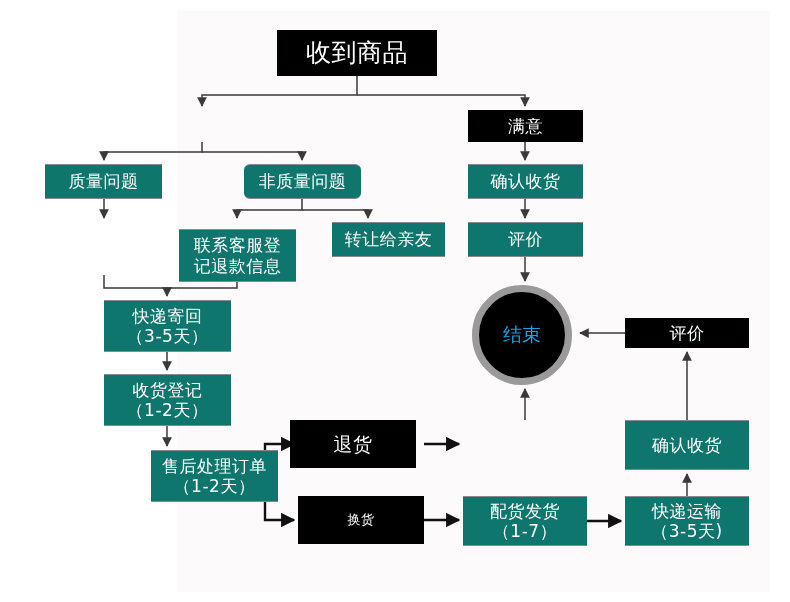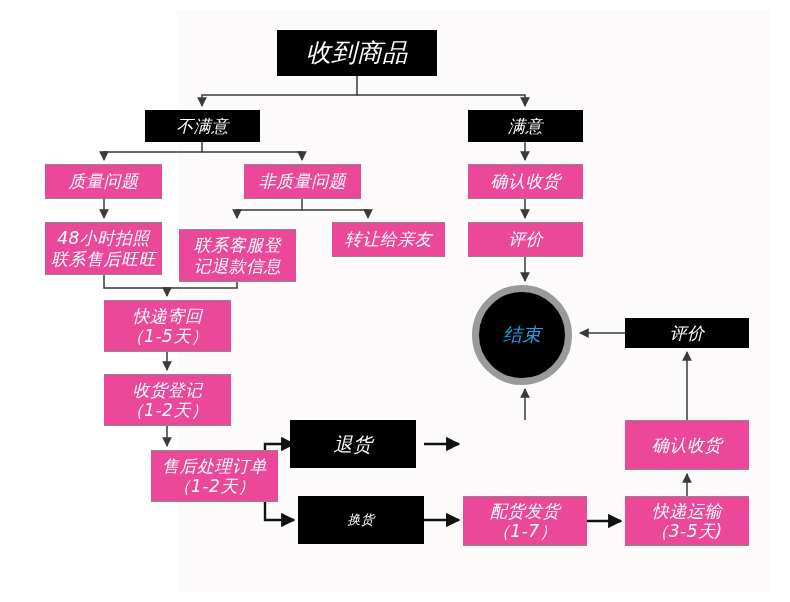--- a/index.html
+++ b/index.html
@@ -1,25 +1,25 @@
 <!DOCTYPE html>
 <html><head>
 <meta charset="utf-8">
 <style>
   html,body{margin:0;padding:0;background:#ffffff;}
   body{width:790px;height:602px;overflow:hidden;
        font-family:"DejaVu Sans","Liberation Sans",sans-serif;}
-  #stage{position:relative;width:790px;height:433px;background:#ffffff;font-style:italic;}
+  #stage{position:relative;width:790px;height:433px;background:#ffffff;}
   #panel{position:absolute;left:177px;top:10px;width:593px;height:582px;background:#fdfafc;}
   svg.edges{position:absolute;left:0;top:0;width:790px;height:602px;}
   .node{position:absolute;box-sizing:border-box;display:flex;align-items:center;
         justify-content:center;text-align:center;color:#ffffff;line-height:1.18;
         letter-spacing:0.5px;}
   .node.dark{background:#000000;}
-  .node.gray{background:#ec4899;border-top:1px solid #8a8a8a;border-bottom:1px solid #8a8a8a;}
+  .node.gray{background:#0f766e;border-top:1px solid #8a8a8a;border-bottom:1px solid #8a8a8a;}
   .node .lbl{display:block;white-space:pre-line;}
   .circle{position:absolute;border-radius:50%;background:#000000;
           border:7px solid #9a9a9a;box-sizing:border-box;display:flex;
           align-items:center;justify-content:center;color:#0ea5e9;}
 </style>
 </head>
 <body>
 
 <div id="stage">
 
@@ -76,61 +76,54 @@
       <path d="M424,520 L459,520" marker-end="url(#ahb)"></path>
 
       <path d="M587,521 L621,521" marker-end="url(#ahb)"></path>
     </g>
   </svg>
 
   <div class="node dark" style="left:277px;top:30px;width:160px;height:46px;font-size:25px;">
     <span class="lbl">收到商品</span>
   </div>
 
-  <div class="node dark" style="left:145px;top:110px;width:115px;height:32px;font-size:17px;">
-    <span class="lbl">不满意</span>
-  </div>
 
   <div class="node dark" style="left:468px;top:110px;width:115px;height:32px;font-size:17px;">
     <span class="lbl">满意</span>
   </div>
 
   <div class="node gray" style="left:45px;top:164px;width:117px;height:35px;font-size:17px;">
     <span class="lbl">质量问题</span>
   </div>
 
-  <div class="node gray" style="left:244px;top:164px;width:117px;height:35px;font-size:17px;">
+  <div class="node gray" style="left:244px;top:164px;width:117px;height:35px;font-size:17px;border-radius:6px;">
     <span class="lbl">非质量问题</span>
   </div>
 
-  <div class="node gray" style="left:45px;top:222px;width:117px;height:53px;font-size:17px;">
-    <span class="lbl">48小时拍照
-联系售后旺旺</span>
-  </div>
 
   <div class="node gray" style="left:179px;top:229px;width:117px;height:53px;font-size:17px;">
     <span class="lbl">联系客服登
 记退款信息</span>
   </div>
 
   <div class="node gray" style="left:312px;top:222px;width:113px;height:35px;font-size:17px;margin-left:20px;">
     <span class="lbl">转让给亲友</span>
   </div>
 
   <div class="node gray" style="left:468px;top:164px;width:115px;height:35px;font-size:17px;">
     <span class="lbl">确认收货</span>
   </div>
 
   <div class="node gray" style="left:468px;top:222px;width:115px;height:35px;font-size:17px;">
     <span class="lbl">评价</span>
   </div>
 
   <div class="node gray" style="left:104px;top:300px;width:127px;height:52px;font-size:17px;">
     <span class="lbl">快递寄回
-（1-5天）</span>
+（3-5天）</span>
   </div>
 
   <div class="node gray" style="left:104px;top:374px;width:127px;height:52px;font-size:17px;">
     <span class="lbl">收货登记
 （1-2天）</span>
   </div>
 
   <div class="node gray" style="left:104px;top:450px;width:127px;height:52px;font-size:17px;margin-left:47px;">
     <span class="lbl">售后处理订单
 （1-2天）</span>

